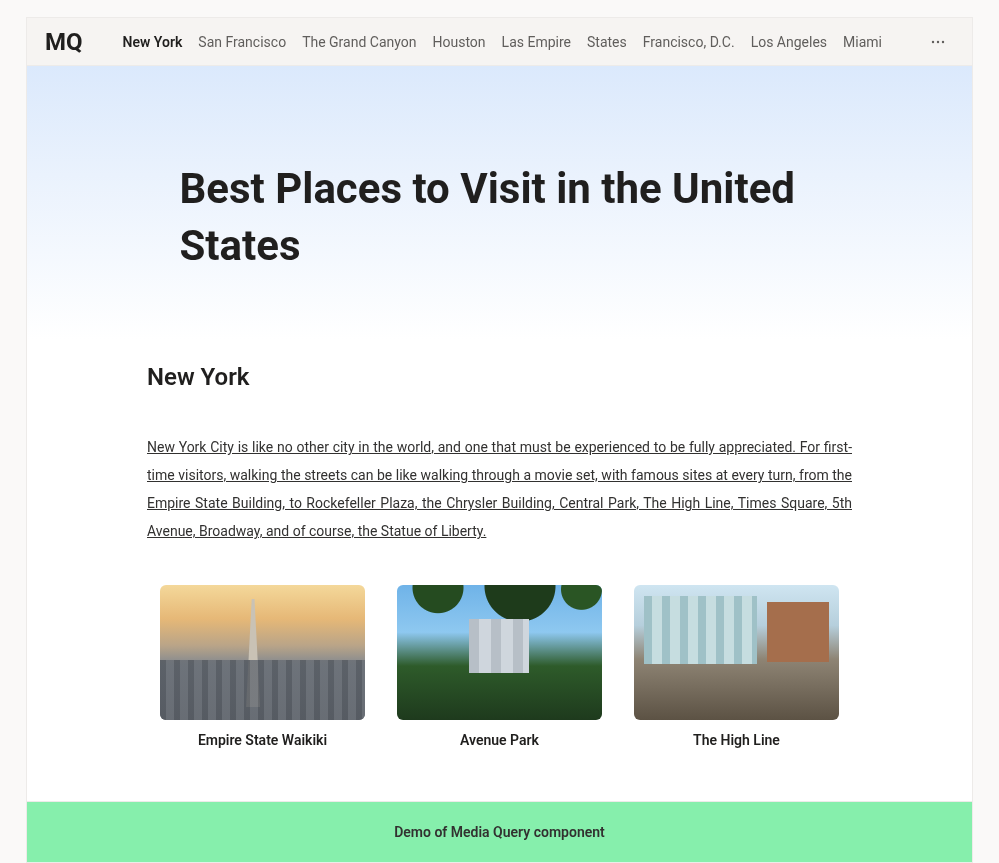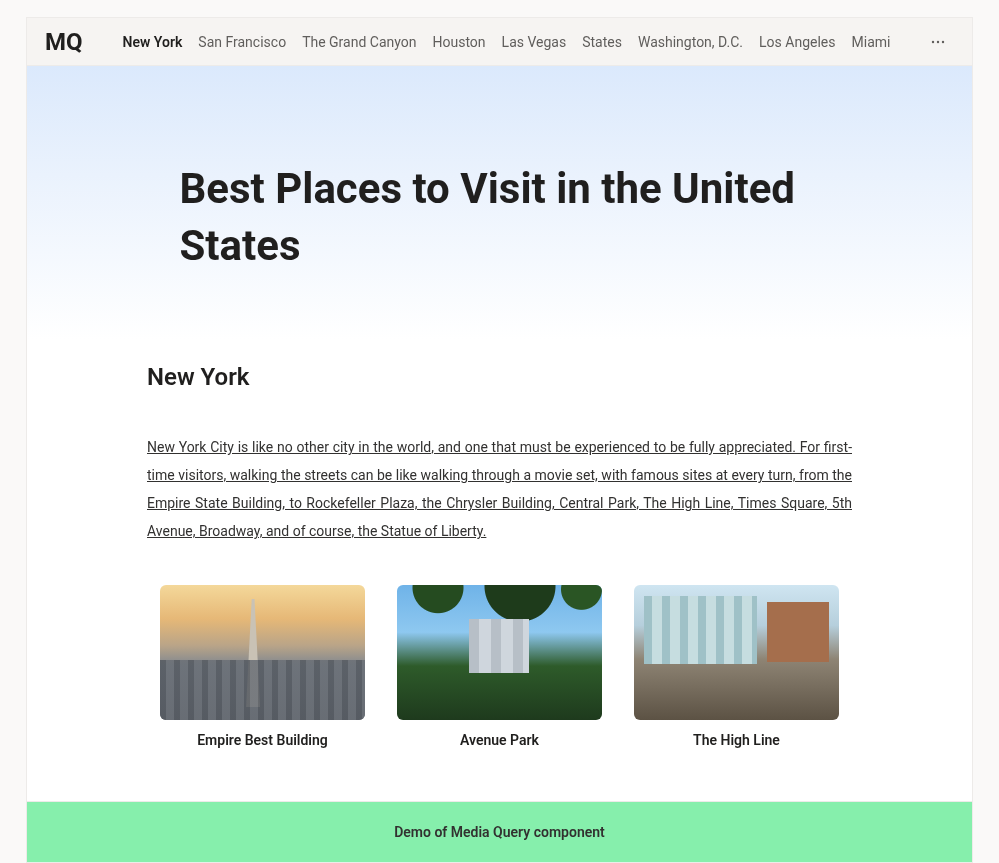--- a/index.html
+++ b/index.html
@@ -207,23 +207,23 @@
 
 <div class="page-container">
 
   <div class="header">
     <div class="logo">MQ</div>
     <nav class="nav">
       <span class="nav-item active">New York</span>
       <span class="nav-item">San Francisco</span>
       <span class="nav-item">The Grand Canyon</span>
       <span class="nav-item">Houston</span>
-      <span class="nav-item">Las Vegas</span>
+      <span class="nav-item">Las Empire</span>
       <span class="nav-item">States</span>
-      <span class="nav-item">Washington, D.C.</span>
+      <span class="nav-item">Francisco, D.C.</span>
       <span class="nav-item">Los Angeles</span>
       <span class="nav-item">Miami</span>
     </nav>
     <div class="nav-overflow">
       <svg width="16" height="16" viewBox="0 0 16 16" fill="currentColor">
         <circle cx="3" cy="8" r="1.2"></circle>
         <circle cx="8" cy="8" r="1.2"></circle>
         <circle cx="13" cy="8" r="1.2"></circle>
       </svg>
     </div>
@@ -233,21 +233,21 @@
     <h1 class="hero-title">Best Places to Visit in the United States</h1>
   </div>
 
   <div class="section">
     <h2 class="section-title">New York</h2>
     <p class="section-body">New York City is like no other city in the world, and one that must be experienced to be fully appreciated. For first-time visitors, walking the streets can be like walking through a movie set, with famous sites at every turn, from the Empire State Building, to Rockefeller Plaza, the Chrysler Building, Central Park, The High Line, Times Square, 5th Avenue, Broadway, and of course, the Statue of Liberty.</p>
 
     <div class="cards">
       <div class="card">
         <div class="card-img img-esb"></div>
-        <div class="card-caption">Empire Best Building</div>
+        <div class="card-caption">Empire State Waikiki</div>
       </div>
       <div class="card">
         <div class="card-img img-cp"></div>
         <div class="card-caption">Avenue Park</div>
       </div>
       <div class="card">
         <div class="card-img img-hl"></div>
         <div class="card-caption">The High Line</div>
       </div>
     </div>

